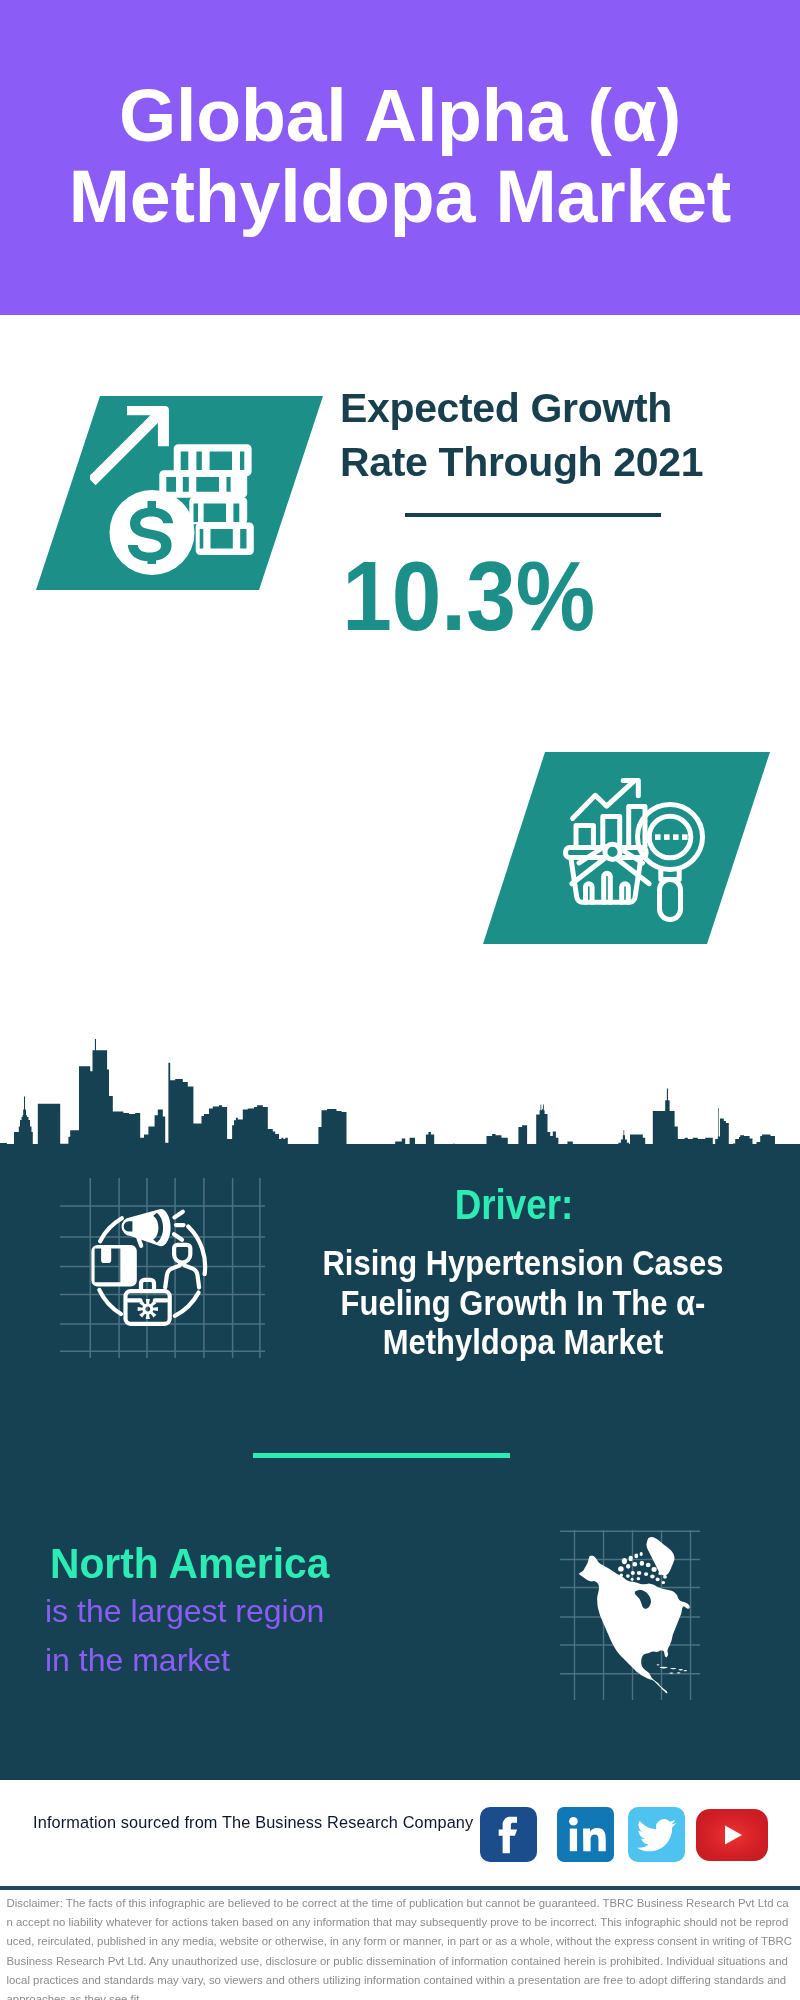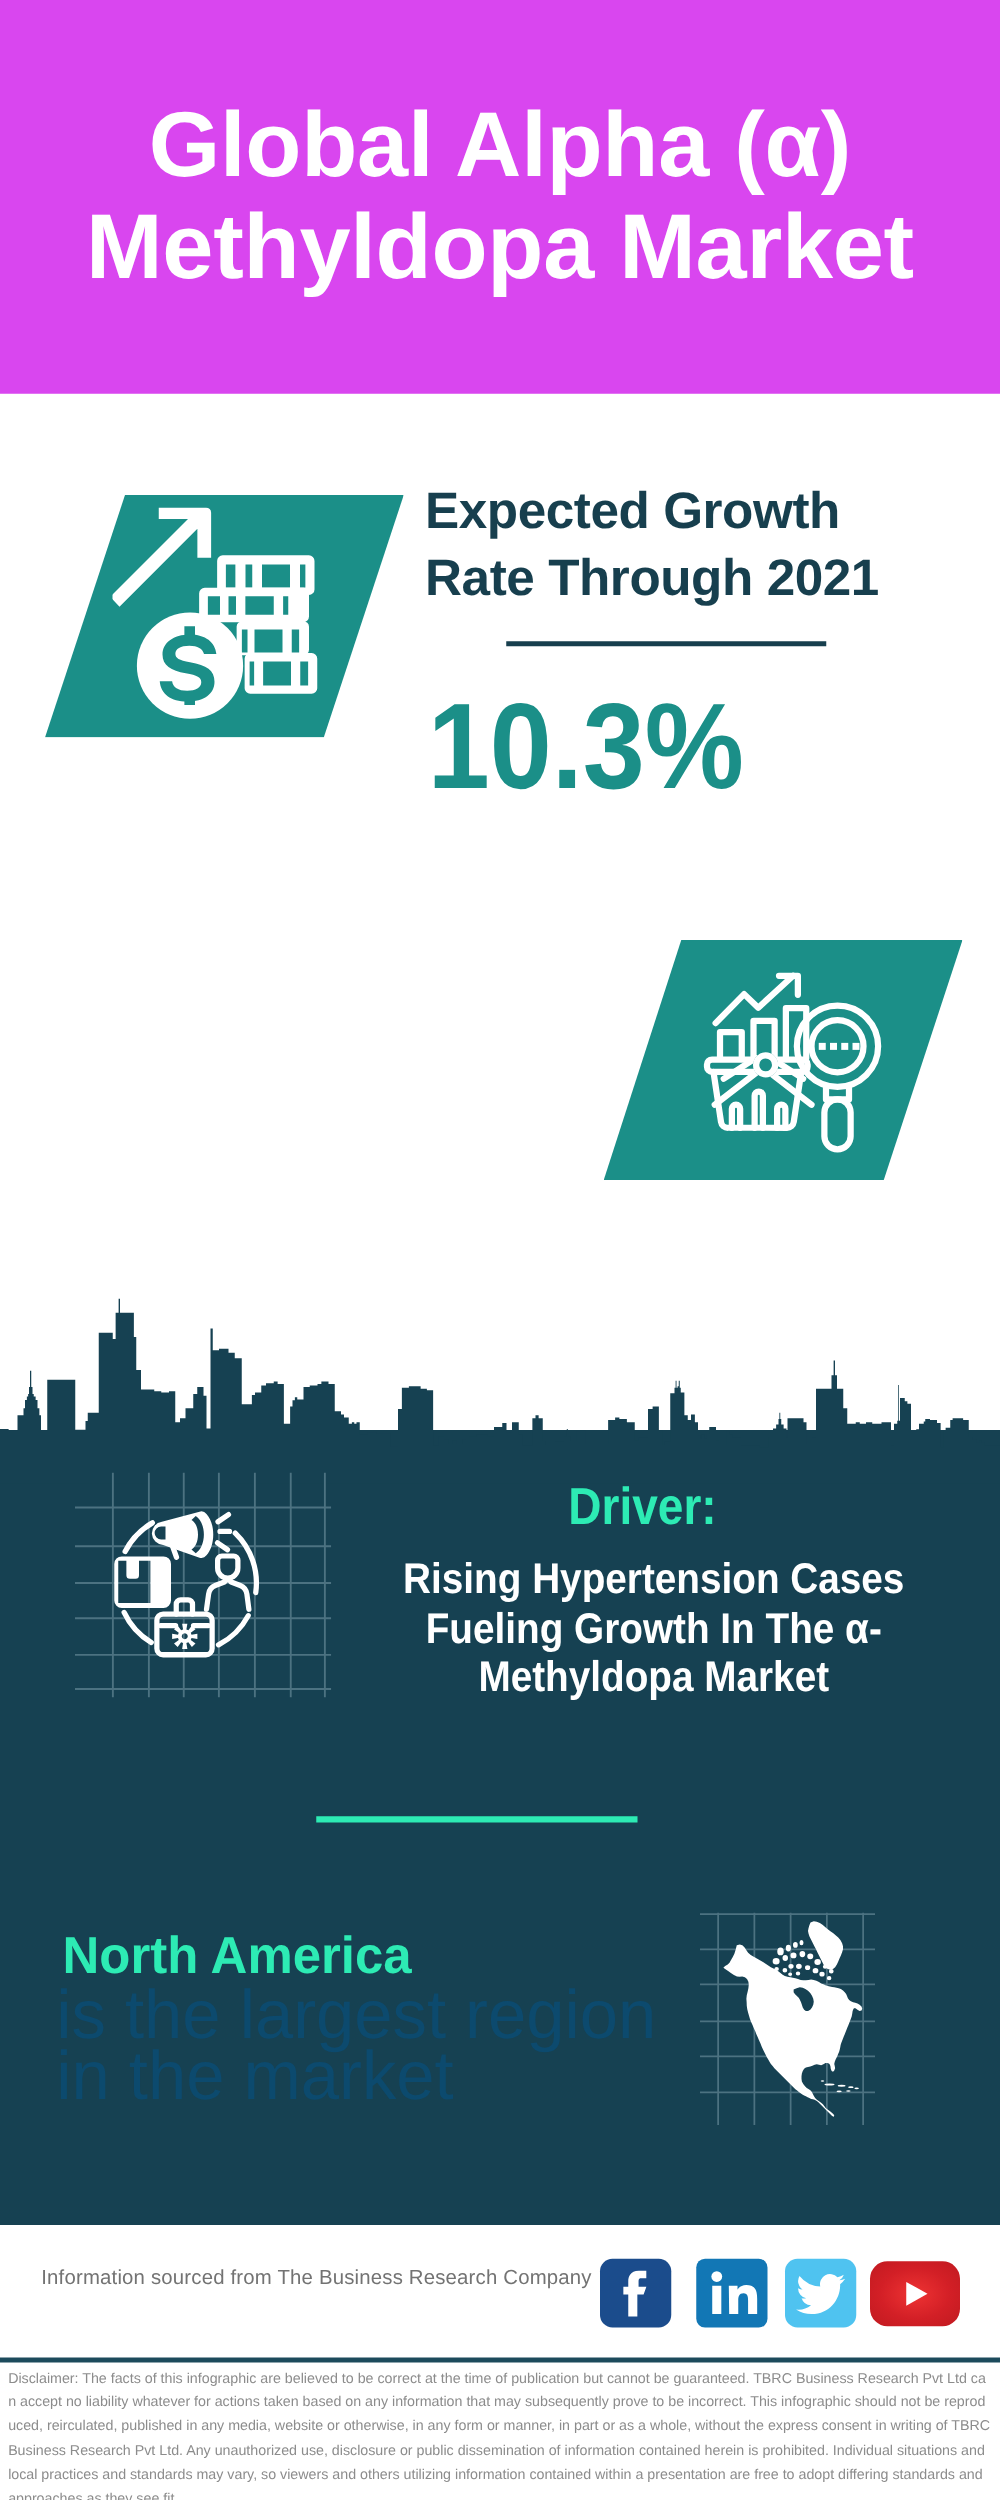--- a/index.html
+++ b/index.html
@@ -9,21 +9,21 @@
     font-family: "Liberation Sans", sans-serif;
     background: #ffffff;
     overflow: hidden;
     -webkit-font-smoothing: antialiased;
   }
   .page { position: relative; width: 800px; height: 2000px; overflow:hidden; }
 
   
   .header {
     position: absolute; left:0; top:0; width:800px; height:315px;
-    background: #d946ef;
+    background: #8b5cf6;
   }
   .header h1 {
     position:absolute; left:0; top:75px; width:800px;
     margin:0; color:#ffffff; font-weight:bold;
     font-size: 73.5px; line-height: 81px; text-align:center;
     letter-spacing:-0.2px;
   }
 
   
   .para { position:absolute; background:#1B8F88; }
@@ -66,29 +66,29 @@
       transform:scaleX(0.885); transform-origin:50% 50%; }
   .driverText { position:absolute; left:248px; top:1244px; width:550px; text-align:center;
       color:#ffffff; font-weight:bold; font-size:34.3px; line-height:39.5px;
       transform:scaleX(0.903); transform-origin:50% 50%; }
 
   .greenrule { position:absolute; left:253px; top:1453px; width:257px; height:5px; background:#2DEBB4; }
 
   .regionBlock { position:absolute; left:45px; top:1540px; width:500px; text-align:left; }
   .regionName { color:#2DEBB4; font-weight:bold; font-size:41.6px; line-height:47px;
       display:block; transform:scaleX(0.98); }
-  .regionText { color:#0c4a6e; font-size:55px; line-height:49.4px; display:block; }
+  .regionText { color:#8b5cf6; font-size:32px; line-height:49.4px; display:block; }
 
   .icon-driver { position:absolute; left:60px; top:1178px; width:205px; height:180px; }
   .icon-map { position:absolute; left:560px; top:1530px; width:140px; height:170px; }
 
   
   .footer { position:absolute; left:0; top:1780px; width:800px; height:220px; background:#fff; }
   .srcblock { position:absolute; left:33px; top:1812px; }
-  .srcline { color:#737373; font-size:16.3px; line-height:20px; letter-spacing:0.15px; }
+  .srcline { color:#0f172a; font-size:16.3px; line-height:20px; letter-spacing:0.15px; }
   .social { position:absolute; left:480px; top:1807px; width:300px; height:56px; }
   .social .s { position:absolute; top:0; width:57px; height:55px; border-radius:10px; display:block; }
   .social .s svg { width:100%; height:100%; display:block; }
   .social .fb { left:0; background:#1B4C8C; }
   .social .li { left:77px; background:#1277B5; border-radius:7px; }
   .social .tw { left:148px; background:#4FC3F0; border-radius:10px; }
   .social .yt { left:216px; top:2px; width:72px; height:52px; border-radius:14px;
      background:radial-gradient(ellipse at 50% 50%, #e33 0%, #d31f26 55%, #c01a20 100%); }
   .hr { position:absolute; left:0; top:1886px; width:800px; height:4px; background:#1C4A5C; }
   .disclaimer { position:absolute; left:6.5px; top:1894px; width:786px; color:#8C8C8C;

